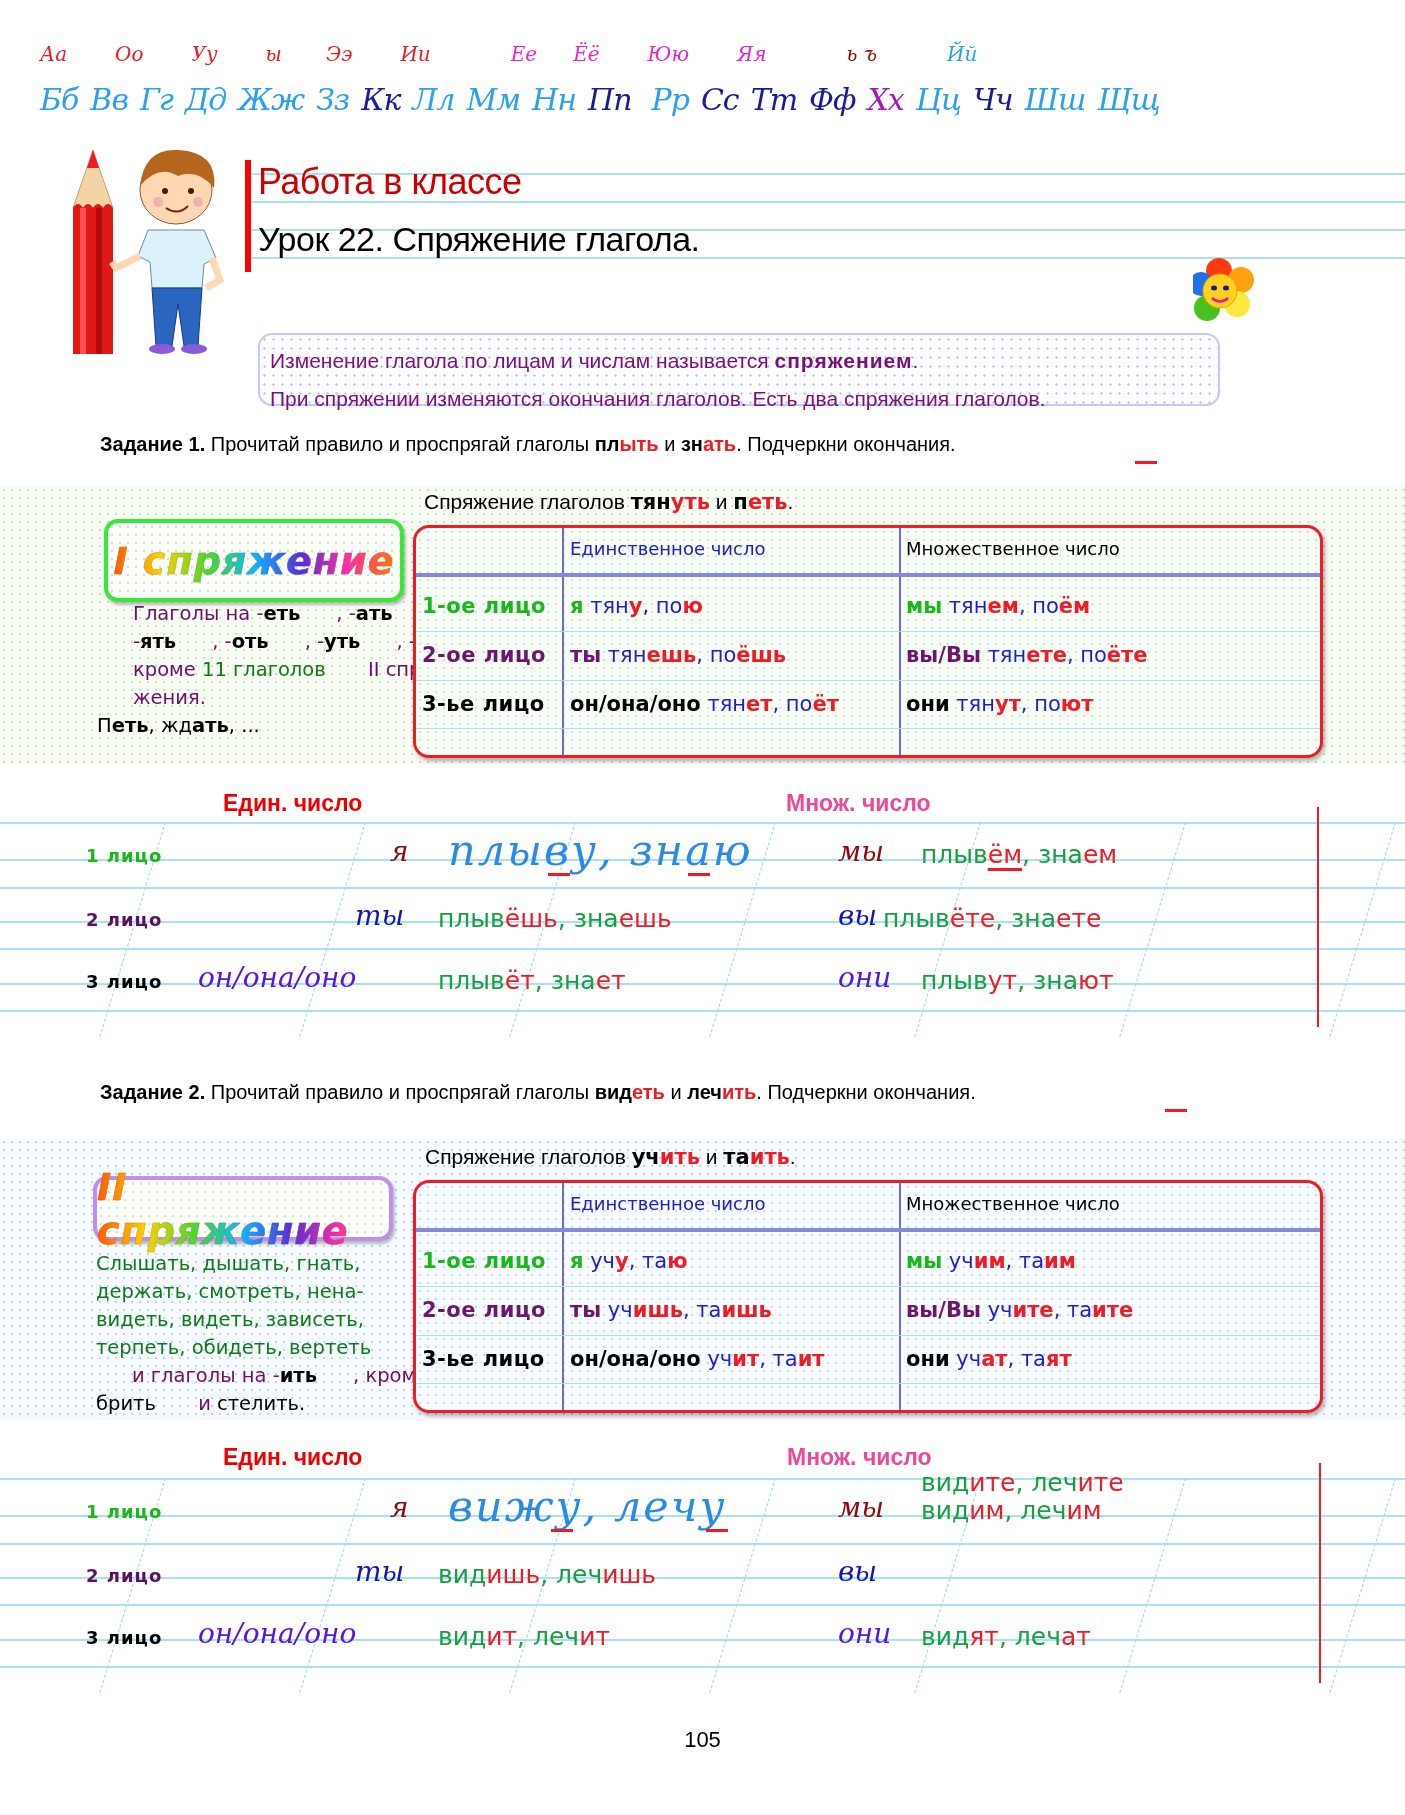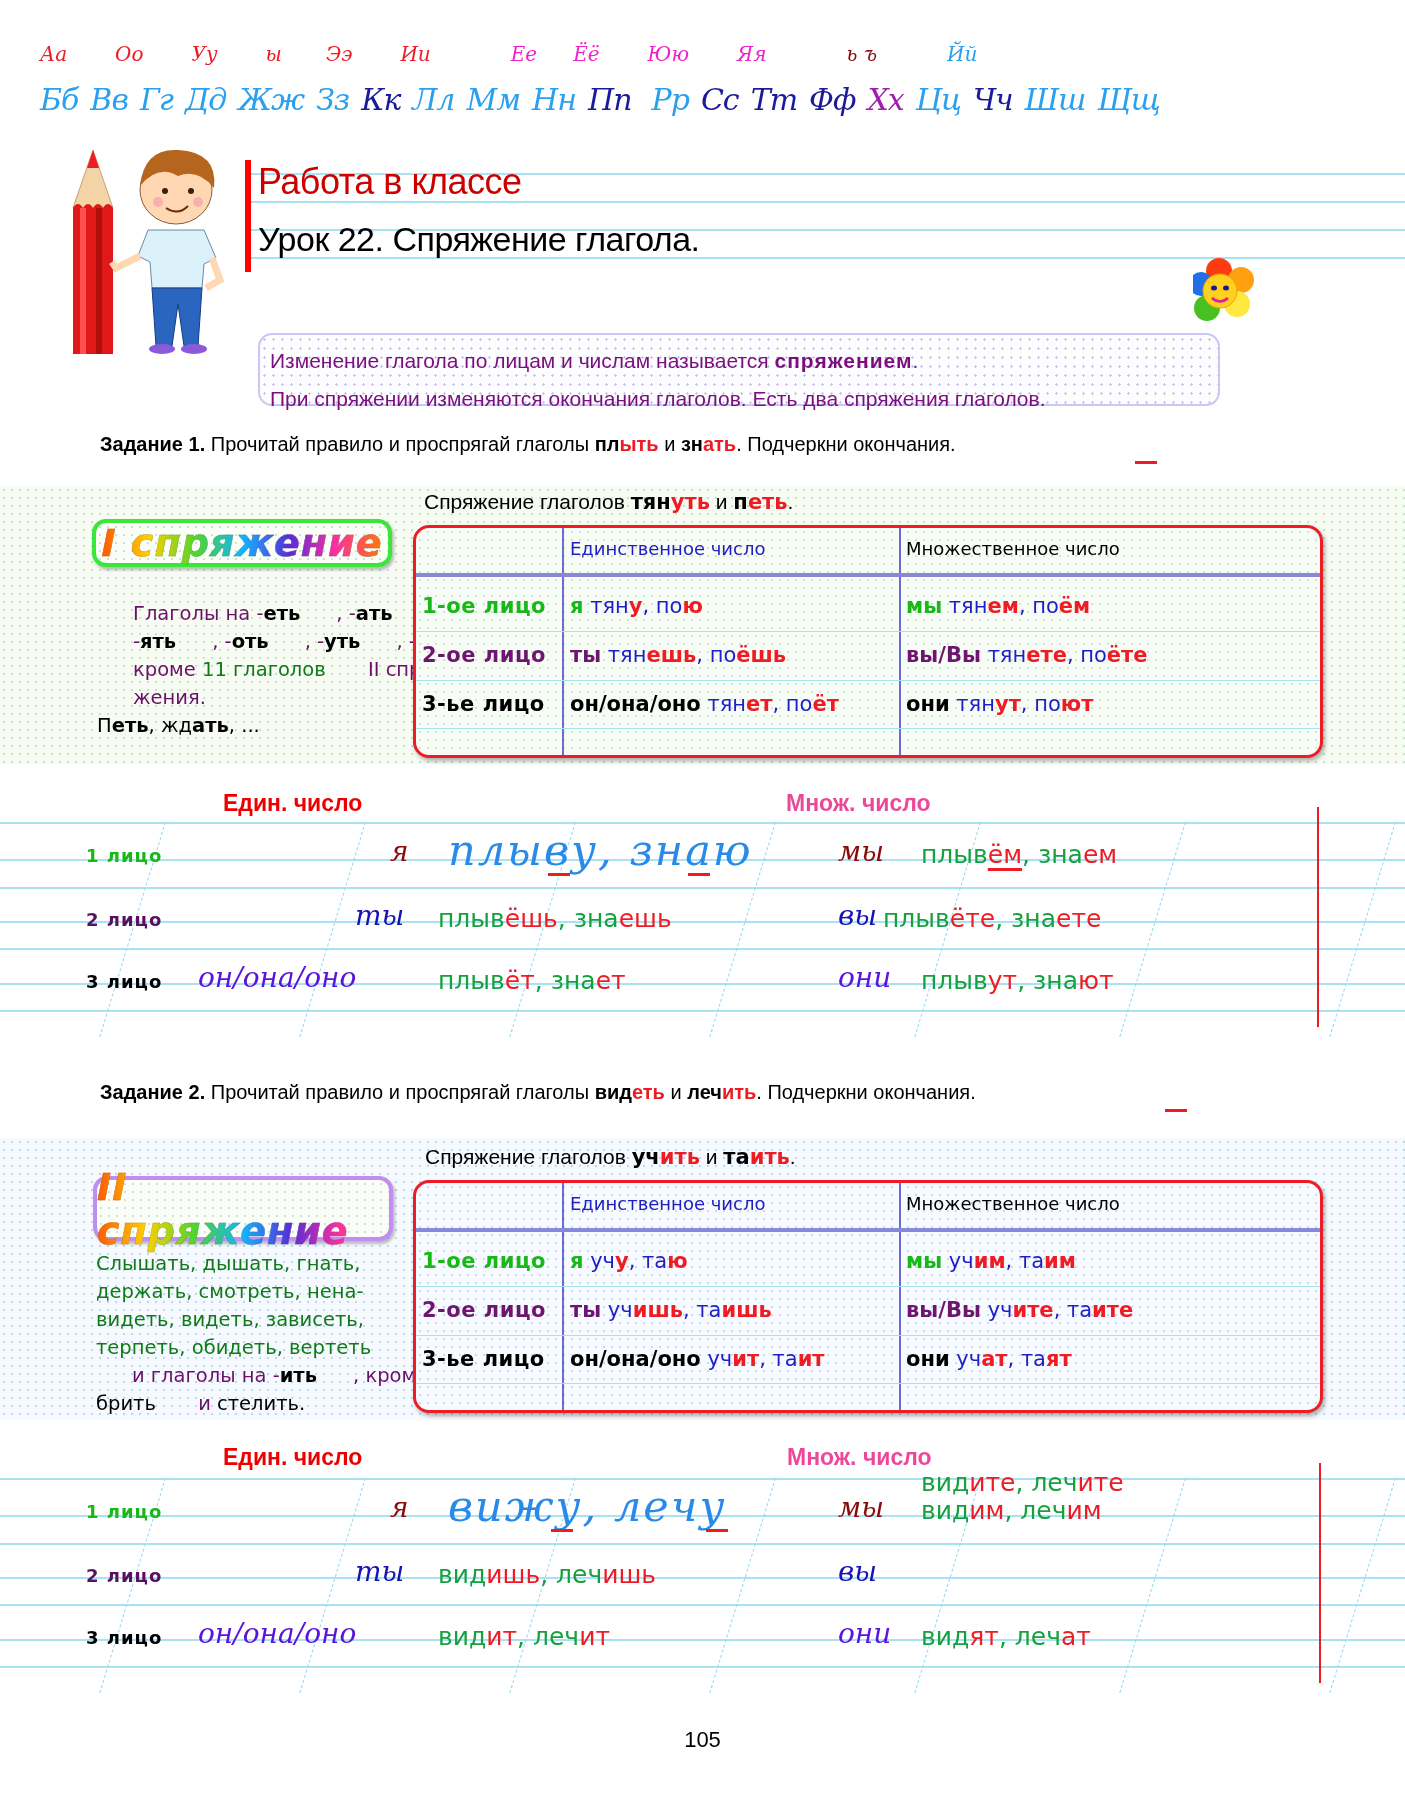--- a/index.html
+++ b/index.html
@@ -46,21 +46,21 @@
   .conj-caption { font-size: 21px; white-space: nowrap; }
   .conj-caption b { font-weight: bold; font-family: "DejaVu Sans", sans-serif; }
 
   .badge { position: absolute; border-radius: 14px; background-color: #fbfdf9;
     background-image: radial-gradient(#cfe2cc 1px, transparent 1.2px); background-size: 8px 8px;
     display: flex; align-items: center; justify-content: center; box-shadow: 2px 3px 3px rgba(0,0,0,0.25); }
   .badge span { font-family: "DejaVu Sans", sans-serif; font-weight: bold; font-style: italic; font-size: 38px;
     background: linear-gradient(90deg, #ff5a00, #ffd000, #4fd62a, #10b4ff, #5a2bd8, #ff2fa0, #ff7a00);
     -webkit-background-clip: text; background-clip: text; color: transparent;
     -webkit-text-stroke: 0.5px rgba(90,90,90,0.35); letter-spacing: 1px; }
-  #badge1 { left: 92px; top: 519px; width: 300px; height: 48px; border: 4px solid #38e838; }
+  #badge1 { left: 104px; top: 519px; width: 300px; height: 83px; border: 4px solid #38e838; }
   #badge2 { left: 93px; top: 1176px; width: 300px; height: 65px; border: 4px solid #c08ef0; }
 
   .rule-text { position: absolute; font-family: "DejaVu Sans", sans-serif; font-size: 19.5px; line-height: 28px; white-space: nowrap; }
   .purple { color: #6b1168; margin-left: 36px; }
   .dgreen { color: #0f7a17; }
   .blk { color: #000; }
   .rule-text b { font-weight: bold; color: #000; }
 
   
   .ctable { position: absolute; border: 3px solid #ee1c24; border-radius: 16px; box-shadow: 2px 3px 4px rgba(0,0,0,0.3);

